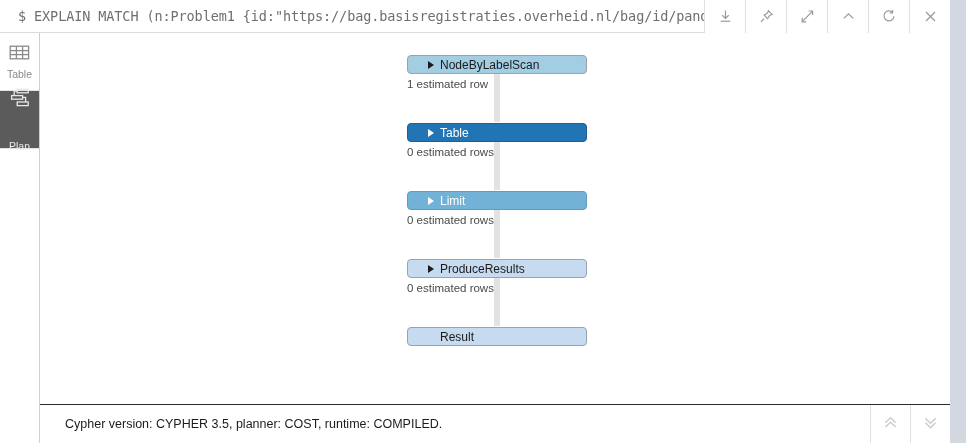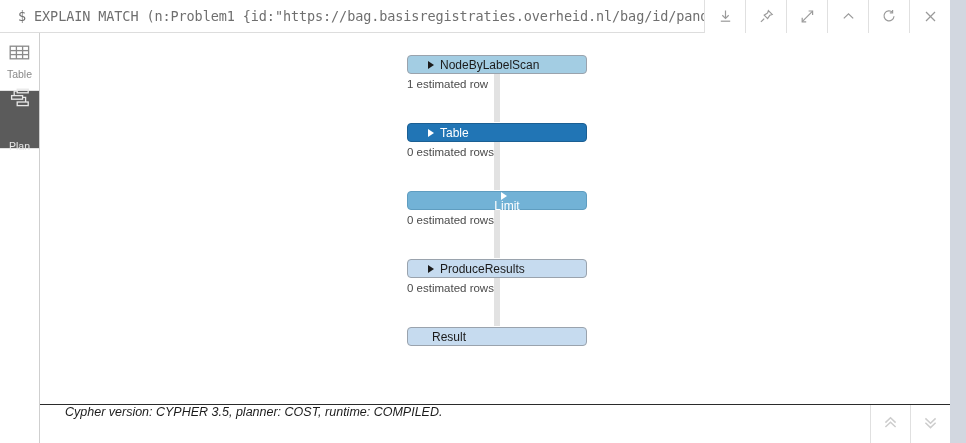--- a/index.html
+++ b/index.html
@@ -140,21 +140,21 @@
     border-left: 6px solid currentColor;
     border-top: 4px solid transparent;
     border-bottom: 4px solid transparent;
     margin-right: 6px;
     flex: 0 0 auto;
   }
   .op-name {
     white-space: nowrap;
     line-height: 1;
   }
-  .op-box.terminal { padding-left: 24px; }
+  .op-box.terminal { padding-left: 32px; }
   .rows-label {
     position: absolute;
     left: 367px;
     width: 180px;
     font-size: 11.5px;
     color: #4a4a4a;
     white-space: nowrap;
     z-index: 2;
   }
   .connector {
@@ -174,23 +174,22 @@
     height: 39px;
     background: #ffffff;
     border-top: 1px solid #2b2b2b;
     box-sizing: border-box;
     display: flex;
     align-items: stretch;
   }
   .footer-text-wrap {
     flex: 1 1 auto;
     display: flex;
-    align-items: flex-start;
+    align-items: center;
     padding-left: 25px;
-    font-style: italic;
   }
   .footer-text {
     font-size: 12.5px;
     color: #1c1c1c;
     white-space: nowrap;
   }
   .footer-btns { display: flex; flex: 0 0 auto; }
   .footer-btn {
     width: 40px;
     border-left: 1px solid #e0e0e0;
@@ -336,21 +335,21 @@
 
       <div class="op-row" style="top:90px;">
         <div class="op-box" style="background:#2175b5; color:#ffffff; border-color:#1b5f93;">
           <span class="op-caret"></span>
           <span class="op-name">Table</span>
         </div>
       </div>
       <div class="rows-label" style="top:113px;">0 estimated rows</div>
 
       <div class="op-row" style="top:158px;">
-        <div class="op-box" style="background:#72b2d6; color:#ffffff; border-color:#5f9dc0;flex-direction:column;">
+        <div class="op-box" style="background:#72b2d6; color:#ffffff; border-color:#5f9dc0;">
           <span class="op-caret"></span>
           <span class="op-name">Limit</span>
         </div>
       </div>
       <div class="rows-label" style="top:181px;">0 estimated rows</div>
 
       <div class="op-row" style="top:226px;">
         <div class="op-box" style="background:#c6dbef; color:#1b1b1b;">
           <span class="op-caret"></span>
           <span class="op-name">ProduceResults</span>

